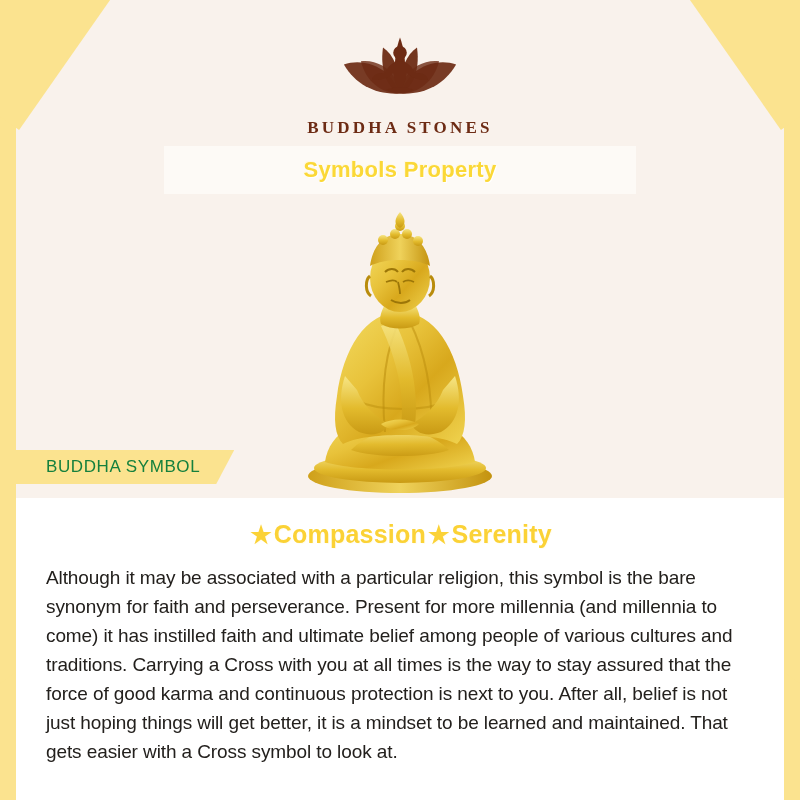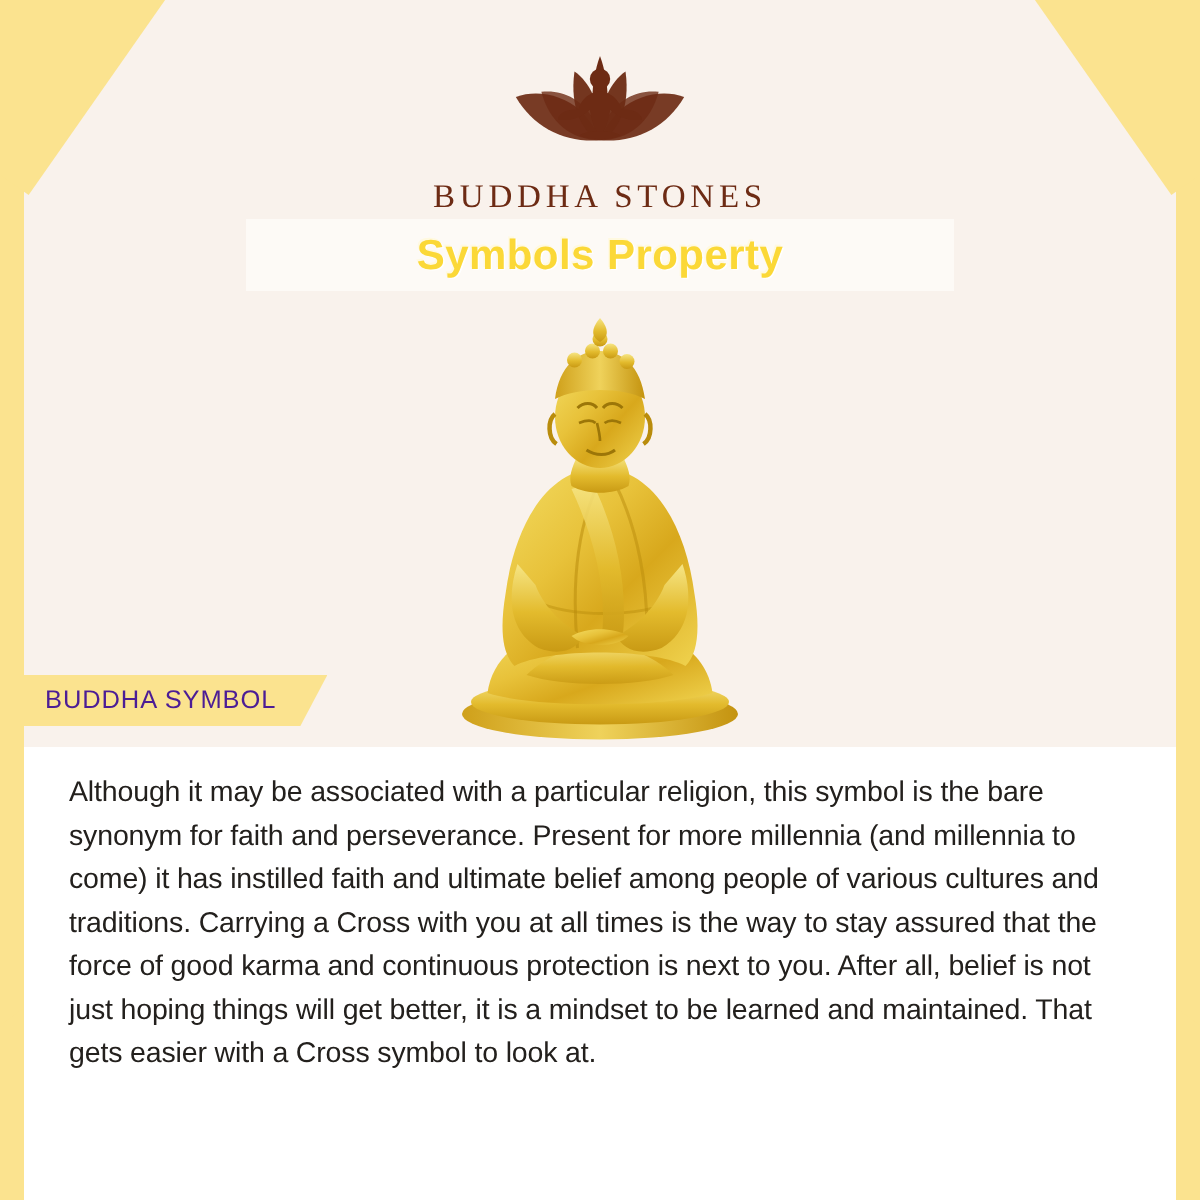--- a/index.html
+++ b/index.html
@@ -91,41 +91,41 @@
     display: flex;
     flex-direction: column;
     align-items: center;
   }
   .logo-mark {
     width: 170px;
     height: 92px;
   }
   .logo-text {
     margin-top: 4px;
-    font-size: 22px;
+    font-size: 17px;
     letter-spacing: 3.2px;
     color: #6d2b14;
     font-family: "Liberation Serif", serif;
-    font-weight: normal;
+    font-weight: bold;
   }
 
   
   .title-banner {
     position: absolute;
     left: 164px;
     top: 146px;
     width: 472px;
     height: 48px;
     background: #fdfaf6;
     display: flex;
     align-items: center;
     justify-content: center;
   }
   .title-banner-text {
-    font-size: 28px;
+    font-size: 22px;
     font-weight: bold;
     color: #fbd837;
     text-shadow: 1px 1px 0 #ffffff, -1px -1px 0 #fff9e0;
     letter-spacing: 0.3px;
   }
 
   
   .hero {
     position: absolute;
     left: 16px;
@@ -150,22 +150,23 @@
     top: 450px;
     height: 34px;
     padding: 0 34px 0 30px;
     background: #fbe38f;
     display: flex;
     align-items: center;
     clip-path: polygon(0 0, 100% 0, calc(100% - 18px) 100%, 0 100%);
   }
   .tag-text {
     font-size: 17px;
-    color: #4c1d95;
+    color: #15803d;
     letter-spacing: 0.6px;
+    margin-left: 16px;
   }
 
   
   .content {
     position: absolute;
     left: 16px;
     top: 498px;
     width: 768px;
     height: 302px;
     background: #ffffff;
@@ -303,16 +304,19 @@
         <path d="M115 12 C120 18 122 24 115 28 C108 24 110 18 115 12 Z" fill="url(#gold2)"></path>
       </svg>
     </span>
   </div>
 
   <div class="tag">
     <span class="tag-text">BUDDHA SYMBOL</span>
   </div>
 
   <div class="content">
+    <div class="headline">
+      <span class="star">★</span><span>Compassion</span><span class="star">★</span><span>Serenity</span>
+    </div>
     <div class="body-text">Although it may be associated with a particular religion, this symbol is the bare synonym for faith and perseverance. Present for more millennia (and millennia to come) it has instilled faith and ultimate belief among people of various cultures and traditions. Carrying a Cross with you at all times is the way to stay assured that the force of good karma and continuous protection is next to you. After all, belief is not just hoping things will get better, it is a mindset to be learned and maintained. That gets easier with a Cross symbol to look at.</div>
   </div>
 
 </div>
 
 </body></html>

